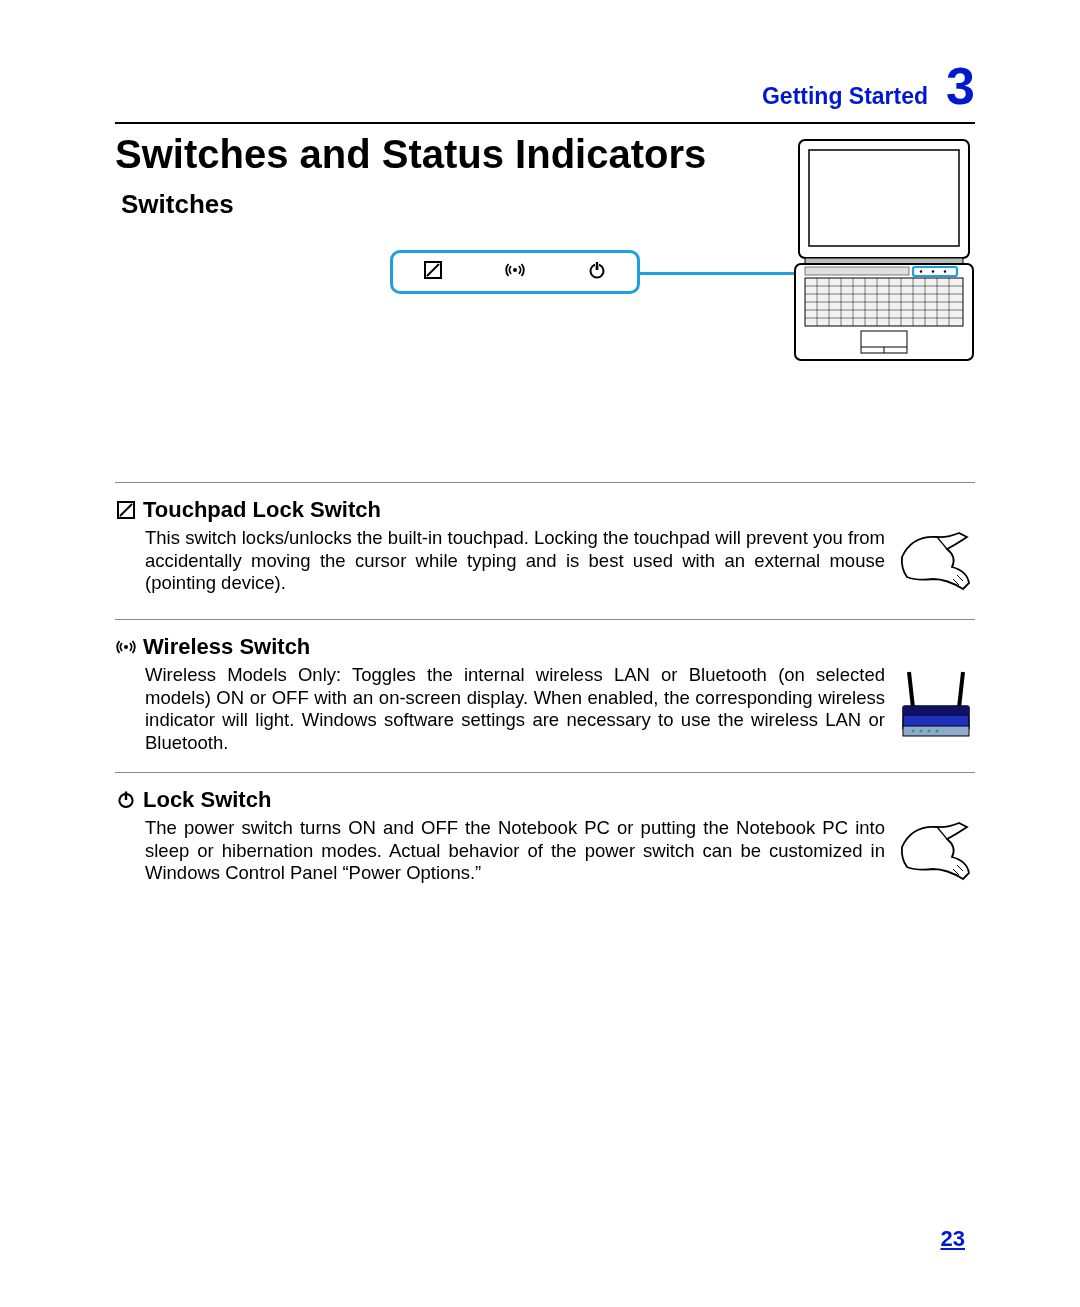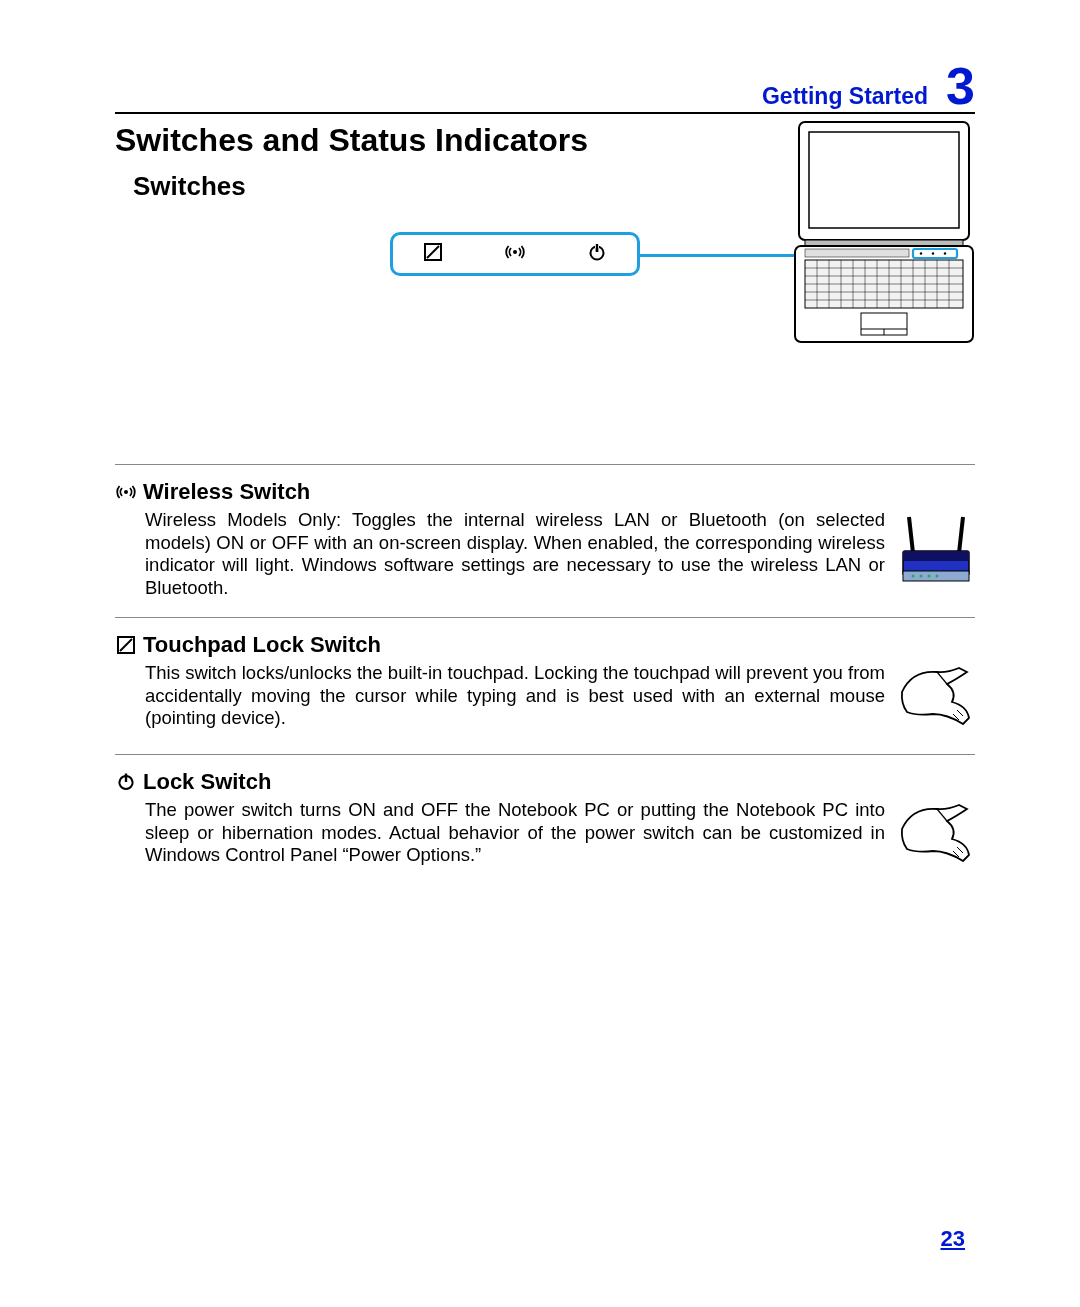--- a/index.html
+++ b/index.html
@@ -11,47 +11,47 @@
       position: relative;
     }
     .page {
       padding: 60px 105px 40px 115px;
     }
     .header-row {
       display: flex;
       align-items: baseline;
       justify-content: flex-end;
       border-bottom: 2px solid #000;
-      padding-bottom: 0;
+      padding-bottom: 10px;
       margin-bottom: 8px;
     }
     .header-label {
       color: #0018d0;
       font-weight: bold;
       font-size: 23px;
       margin-right: 18px;
     }
     .header-number {
       color: #0018d0;
       font-weight: bold;
       font-size: 52px;
       line-height: 1;
     }
     .main-title {
-      font-size: 32px;
+      font-size: 40px;
       font-weight: bold;
       color: #000;
       margin-top: 8px;
       margin-bottom: 12px;
     }
     .sub-title {
       font-size: 26px;
       font-weight: bold;
       color: #000;
-      margin-left: 18px;
+      margin-left: 6px;
       margin-bottom: 20px;
     }
     .top-graphics-row {
       display: flex;
       align-items: flex-start;
       justify-content: flex-end;
       position: relative;
       height: 230px;
       margin-bottom: 12px;
     }
@@ -219,54 +219,20 @@
         <rect x="68" y="195" width="46" height="22" fill="#fff" stroke="#000" stroke-width="1"></rect>
         <line x1="68" y1="211" x2="114" y2="211" stroke="#000" stroke-width="1"></line>
         <line x1="91" y1="211" x2="91" y2="217" stroke="#000" stroke-width="1"></line>
       </svg>
     </div>
   </div>
 
   <div class="section">
     <div class="section-heading">
       <span class="h-icon">
-        <svg width="20" height="20" viewBox="0 0 20 20">
-            <circle cx="10" cy="10" r="2" fill="#000"></circle>
-            <path d="M6 6 A6 6 0 0 0 6 14" fill="none" stroke="#000" stroke-width="1.8"></path>
-            <path d="M14 6 A6 6 0 0 1 14 14" fill="none" stroke="#000" stroke-width="1.8"></path>
-            <path d="M3.5 4 A9 9 0 0 0 3.5 16" fill="none" stroke="#000" stroke-width="1.8"></path>
-            <path d="M16.5 4 A9 9 0 0 1 16.5 16" fill="none" stroke="#000" stroke-width="1.8"></path>
-          </svg>
-      </span>
-      <span>Wireless Switch</span>
-    </div>
-    <div class="section-body">
-      <div class="section-text">Wireless Models Only: Toggles the internal wireless LAN or Bluetooth (on selected models) ON or OFF with an on-screen display. When enabled, the corresponding wireless indicator will light. Windows software settings are necessary to use the wireless LAN or Bluetooth.</div>
-      <div class="section-img">
-        <svg viewBox="0 0 78 80">
-
-          <line x1="12" y1="8" x2="16" y2="44" stroke="#000" stroke-width="4"></line>
-          <line x1="66" y1="8" x2="62" y2="44" stroke="#000" stroke-width="4"></line>
-
-          <rect x="6" y="42" width="66" height="24" rx="2" fill="#2030c0" stroke="#000" stroke-width="1.5"></rect>
-          <rect x="6" y="42" width="66" height="10" fill="#101060"></rect>
-
-          <rect x="6" y="62" width="66" height="10" fill="#8faad0" stroke="#000" stroke-width="1"></rect>
-          <circle cx="16" cy="67" r="1.5" fill="#2a5"></circle>
-          <circle cx="24" cy="67" r="1.5" fill="#2a5"></circle>
-          <circle cx="32" cy="67" r="1.5" fill="#2a5"></circle>
-          <circle cx="40" cy="67" r="1.5" fill="#2a5"></circle>
-        </svg>
-      </div>
-    </div>
-  </div>
-
-  <div class="section">
-    <div class="section-heading">
-      <span class="h-icon">
         <svg width="18" height="18" viewBox="0 0 18 18">
             <rect x="1" y="1" width="16" height="16" fill="none" stroke="#000" stroke-width="2"></rect>
             <line x1="3" y1="15" x2="15" y2="3" stroke="#000" stroke-width="2"></line>
           </svg>
       </span>
       <span>Touchpad Lock Switch</span>
     </div>
     <div class="section-body">
       <div class="section-text">This switch locks/unlocks the built-in touchpad. Locking the touchpad will prevent you from accidentally moving the cursor while typing and is best used with an external mouse (pointing device).</div>
       <div class="section-img">
@@ -276,20 +242,54 @@
           <line x1="60" y1="48" x2="66" y2="54" stroke="#000" stroke-width="1"></line>
           <line x1="56" y1="52" x2="62" y2="58" stroke="#000" stroke-width="1"></line>
         </svg>
       </div>
     </div>
   </div>
 
   <div class="section">
     <div class="section-heading">
       <span class="h-icon">
+        <svg width="20" height="20" viewBox="0 0 20 20">
+            <circle cx="10" cy="10" r="2" fill="#000"></circle>
+            <path d="M6 6 A6 6 0 0 0 6 14" fill="none" stroke="#000" stroke-width="1.8"></path>
+            <path d="M14 6 A6 6 0 0 1 14 14" fill="none" stroke="#000" stroke-width="1.8"></path>
+            <path d="M3.5 4 A9 9 0 0 0 3.5 16" fill="none" stroke="#000" stroke-width="1.8"></path>
+            <path d="M16.5 4 A9 9 0 0 1 16.5 16" fill="none" stroke="#000" stroke-width="1.8"></path>
+          </svg>
+      </span>
+      <span>Wireless Switch</span>
+    </div>
+    <div class="section-body">
+      <div class="section-text">Wireless Models Only: Toggles the internal wireless LAN or Bluetooth (on selected models) ON or OFF with an on-screen display. When enabled, the corresponding wireless indicator will light. Windows software settings are necessary to use the wireless LAN or Bluetooth.</div>
+      <div class="section-img">
+        <svg viewBox="0 0 78 80">
+
+          <line x1="12" y1="8" x2="16" y2="44" stroke="#000" stroke-width="4"></line>
+          <line x1="66" y1="8" x2="62" y2="44" stroke="#000" stroke-width="4"></line>
+
+          <rect x="6" y="42" width="66" height="24" rx="2" fill="#2030c0" stroke="#000" stroke-width="1.5"></rect>
+          <rect x="6" y="42" width="66" height="10" fill="#101060"></rect>
+
+          <rect x="6" y="62" width="66" height="10" fill="#8faad0" stroke="#000" stroke-width="1"></rect>
+          <circle cx="16" cy="67" r="1.5" fill="#2a5"></circle>
+          <circle cx="24" cy="67" r="1.5" fill="#2a5"></circle>
+          <circle cx="32" cy="67" r="1.5" fill="#2a5"></circle>
+          <circle cx="40" cy="67" r="1.5" fill="#2a5"></circle>
+        </svg>
+      </div>
+    </div>
+  </div>
+
+  <div class="section">
+    <div class="section-heading">
+      <span class="h-icon">
         <svg width="18" height="18" viewBox="0 0 18 18">
             <path d="M9 3 A6.5 6.5 0 1 0 9.01 3" fill="none" stroke="#000" stroke-width="2"></path>
             <line x1="9" y1="0.5" x2="9" y2="9" stroke="#000" stroke-width="2.4"></line>
           </svg>
       </span>
       <span>Lock Switch</span>
     </div>
     <div class="section-body">
       <div class="section-text">The power switch turns ON and OFF the Notebook PC or putting the Notebook PC into sleep or hibernation modes. Actual behavior of the power switch can be customized in Windows Control Panel “Power Options.”</div>
       <div class="section-img">

